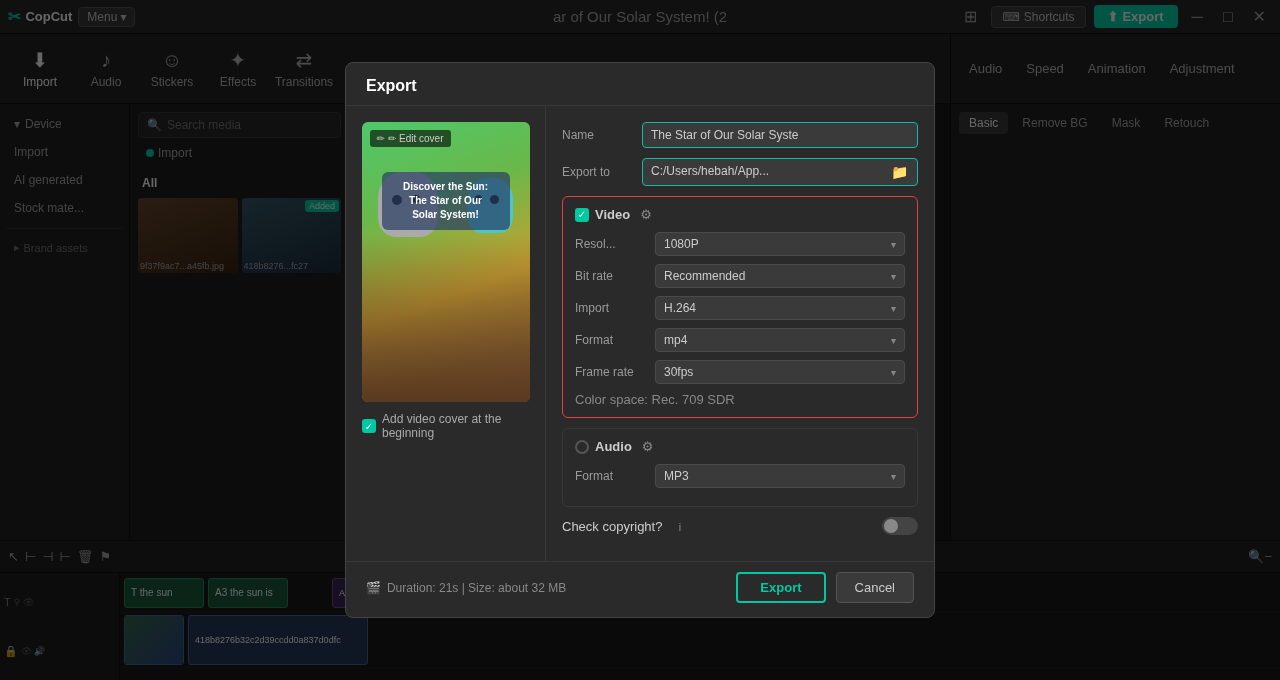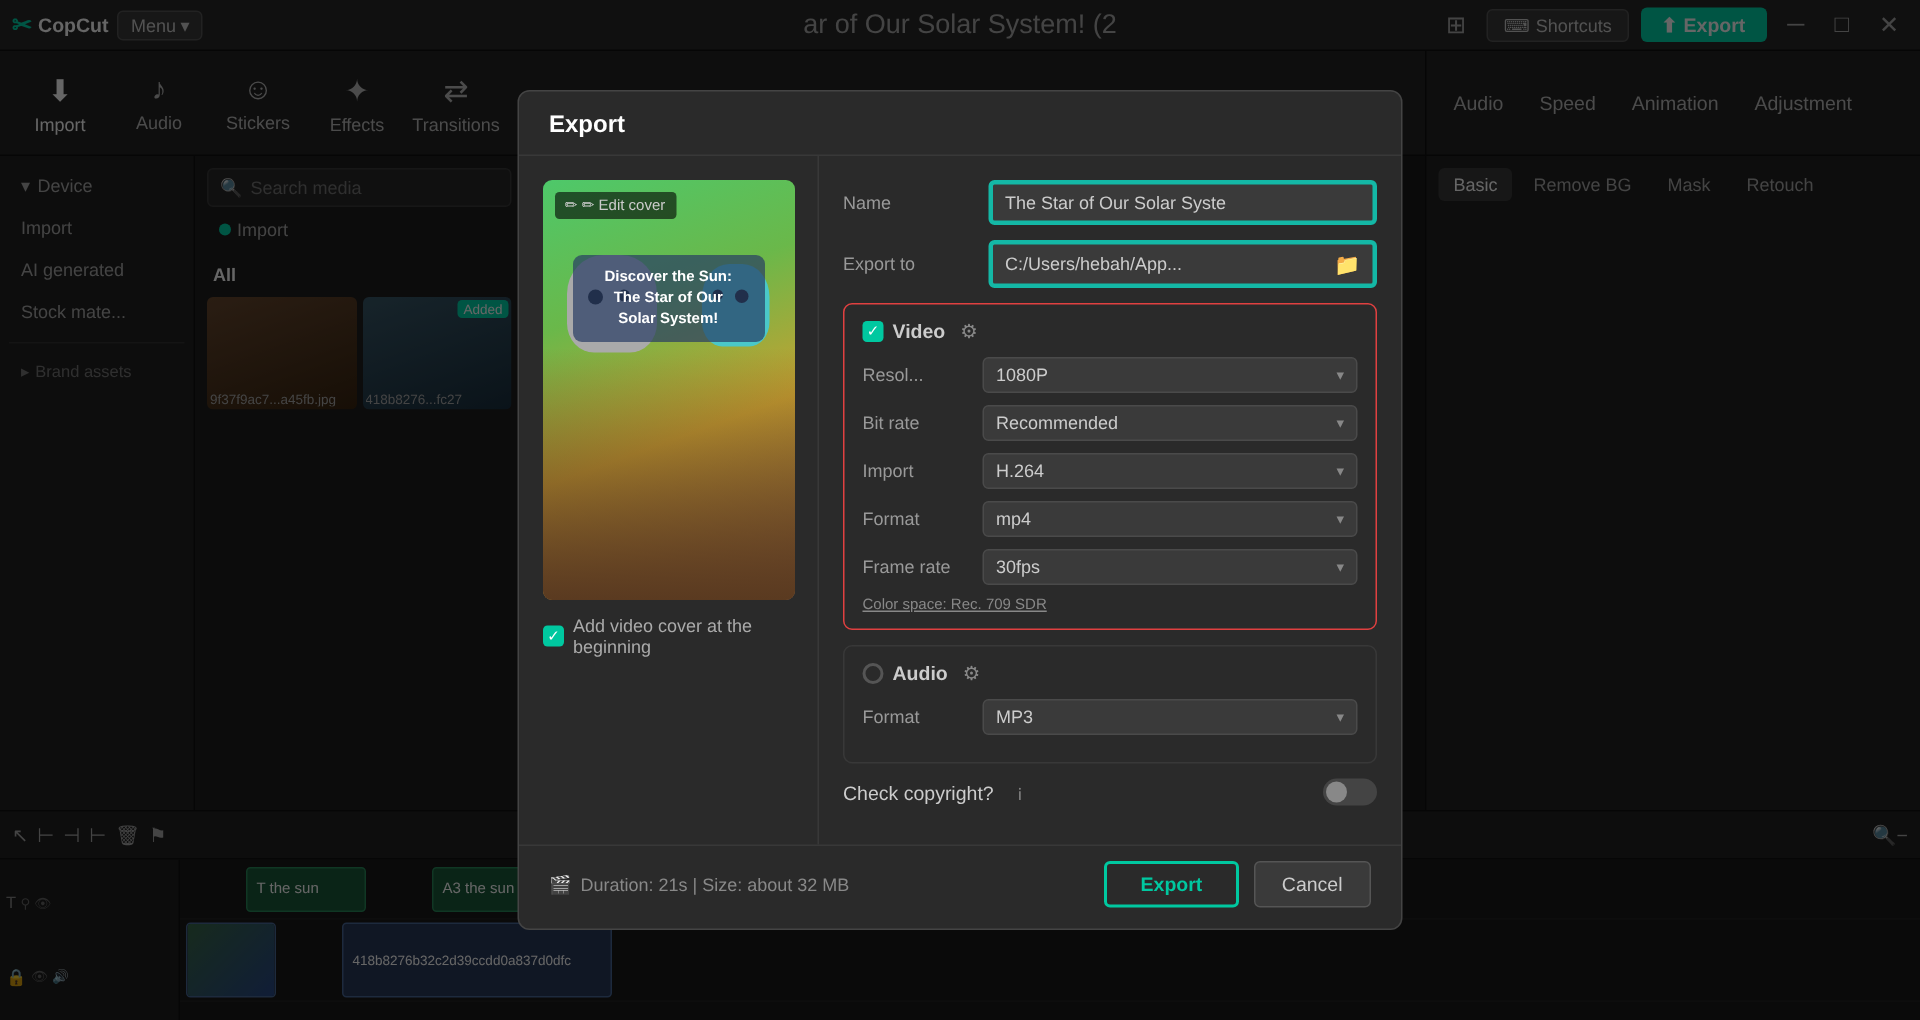--- a/index.html
+++ b/index.html
@@ -46,21 +46,21 @@
       cursor: pointer;
       display: flex;
       align-items: center;
       gap: 3px;
     }
     .topbar-title {
       position: absolute;
       left: 50%;
       transform: translateX(-50%);
       color: #aaa;
-      font-size: 18px;
+      font-size: 15px;
     }
     .topbar-right {
       margin-left: auto;
       display: flex;
       align-items: center;
       gap: 8px;
     }
     .icon-btn {
       background: none;
       border: none;
@@ -372,21 +372,20 @@
     .track-clip {
       height: 30px;
       border-radius: 3px;
       display: flex;
       align-items: center;
       padding: 0 6px;
       font-size: 10px;
       color: #fff;
       white-space: nowrap;
       overflow: hidden;
-      margin-left: 40px;
     }
     .clip-green { background: #1a5a3a; border: 1px solid #2a8a5a; }
     .clip-purple { background: #3a2a5a; border: 1px solid #6a4a8a; }
     .clip-main { background: #2a3a5a; border: 1px solid #4a6a9a; width: 180px; height: 50px; text-align: right; }
 
     
     .overlay {
       position: fixed;
       top: 0; left: 0; right: 0; bottom: 0;
       background: rgba(0,0,0,0.6);
@@ -493,29 +492,28 @@
     }
     .field-label {
       width: 72px;
       font-size: 12px;
       color: #999;
       flex-shrink: 0;
     }
     .field-value {
       flex: 1;
       background: #3a3a3a;
-      border: 3px solid #14b8a6;
+      border: 1px solid #14b8a6;
       border-radius: 4px;
       padding: 5px 8px;
       font-size: 12px;
       color: #ccc;
       display: flex;
-      align-items: center;
+      align-items: flex-start;
       justify-content: space-between;
-      margin-left: 17px;
     }
     .field-value .folder-icon {
       font-size: 14px;
       color: #aaa;
       cursor: pointer;
     }
 
     
     .video-section {
       border: 1.5px solid #e04040;
@@ -566,24 +564,23 @@
       display: flex;
       align-items: center;
       justify-content: space-between;
       cursor: pointer;
     }
     .dropdown-arrow {
       color: #888;
       font-size: 10px;
     }
     .color-space-row {
-      font-size: 10px;
+      font-size: 13px;
       color: #888;
       margin-top: 6px;
-      text-decoration: underline;
     }
 
     
     .audio-section {
       margin-bottom: 10px;
       padding: 10px 12px;
       border: 1px solid #383838;
       border-radius: 6px;
     }
     .audio-header {

